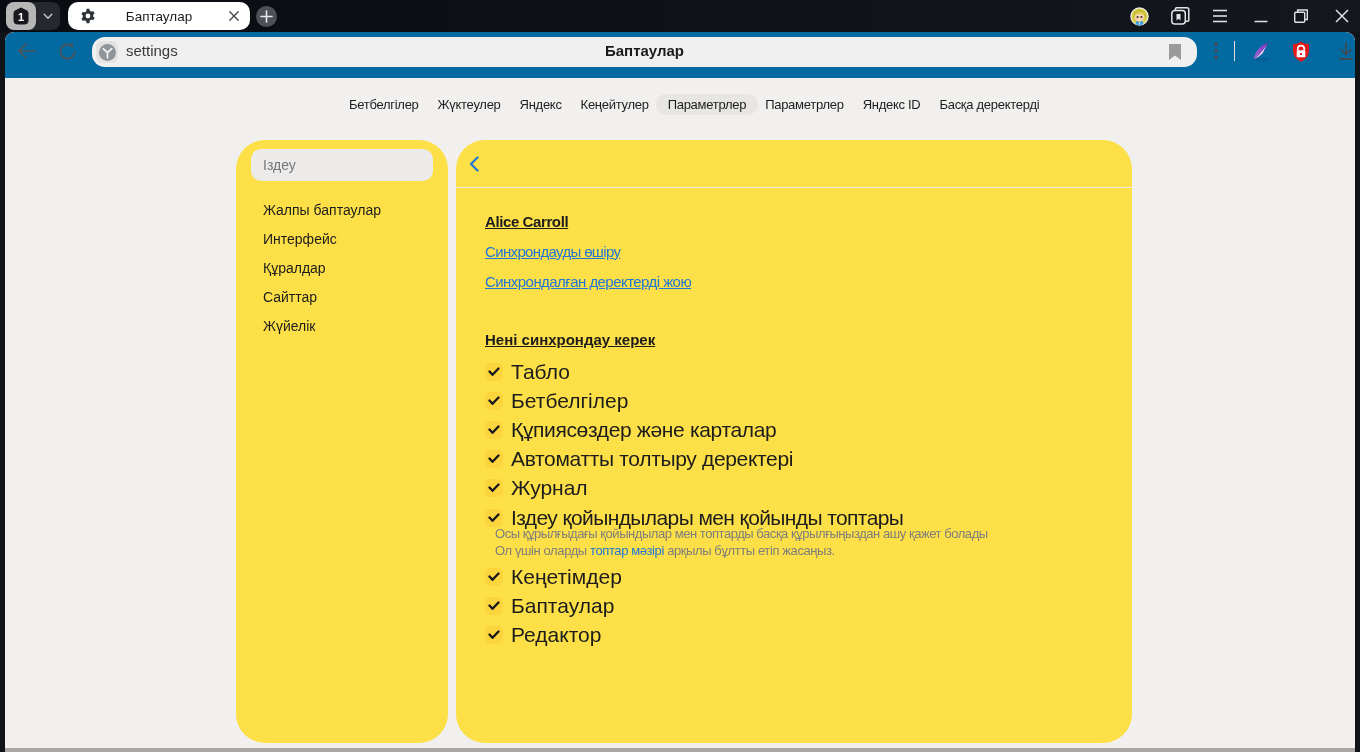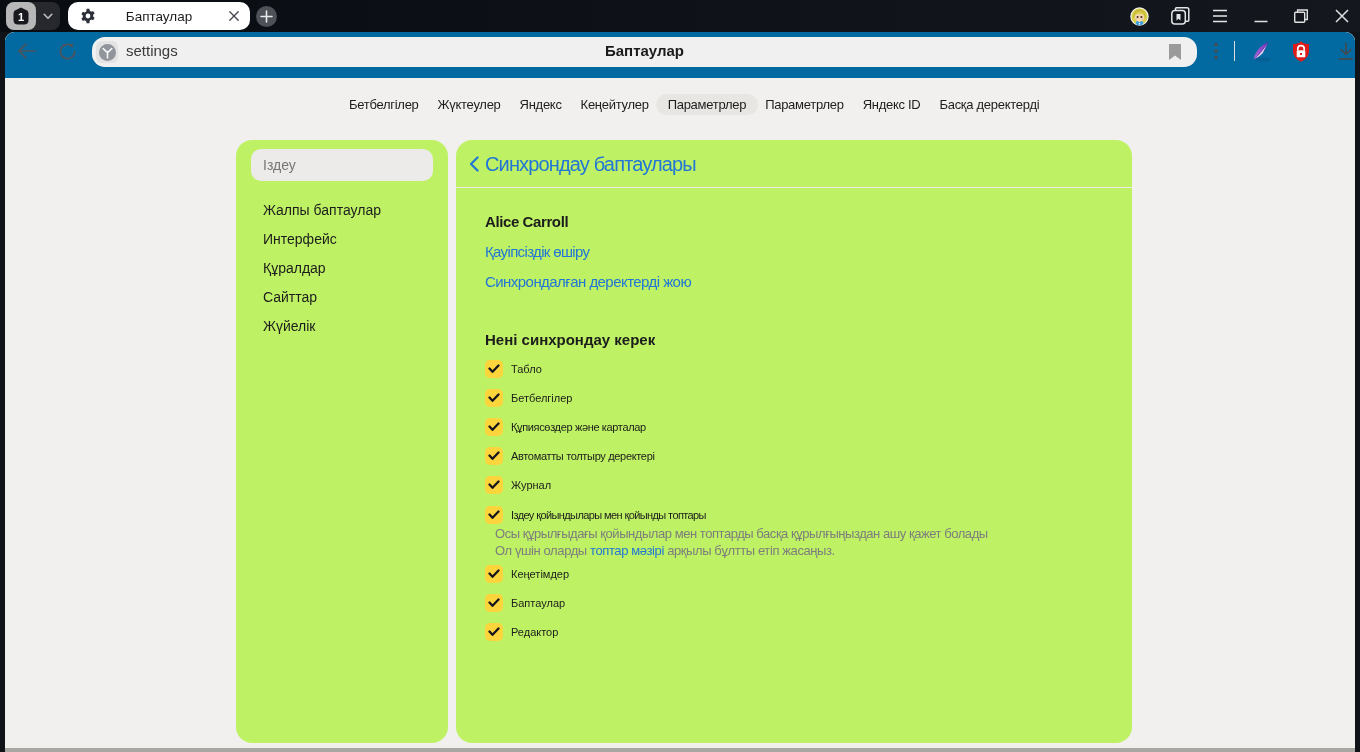--- a/index.html
+++ b/index.html
@@ -37,38 +37,38 @@
   display:flex; align-items:center; justify-content:center; }
 #omni .url { position:absolute; left:34px; top:5px; font-size:15px; color:#3a3a3a; }
 #omni .ptitle { position:absolute; left:0; right:0; top:5px; text-align:center; font-size:15px; font-weight:bold; color:#1b1b1b; }
 
 
 #navrow { position:absolute; left:0; top:0; width:1350px; height:130px; }
 .navitems { position:absolute; left:344px; top:62px; display:flex; align-items:center; gap:19px;
   font-size:13px; color:#1d1d1d; height:21px; letter-spacing:-0.28px; }
 .navitems .pill { background:#e8e6e3; border-radius:11px; padding:3px 12px; margin:12px -12px; }
 
-.panel { position:absolute; background:#bef264; border-radius:16px; }
+.panel { position:absolute; background:#fde047; border-radius:29px; }
 #sidebar { left:231px; top:108px; width:212px; height:603px; }
 #main { left:451px; top:108px; width:676px; height:603px; }
 
 #search { position:absolute; left:15px; top:9px; width:182px; height:32px; background:#ecebe9;
   border-radius:10px; color:#767676; font-size:14px; line-height:32px; padding-left:12px; }
 .sideitem { position:absolute; left:27px; font-size:14px; color:#1c1c1c;text-align:center; }
 
 #main .header { position:absolute; left:0; top:0; width:676px; height:48px; border-bottom:1px solid #eceae8; }
 #main .header .chev { position:absolute; left:13px; top:16px; }
 #main .header .htext { position:absolute; left:29px; top:13px; font-size:20px; color:#2176d6; letter-spacing:-0.85px; }
 .blue { color:#2176d6 !important; }
-.mtext { position:absolute; left:29px; font-size:15px; color:#1c1c1c; }
+.mtext { position:absolute; left:29px; font-size:15px; color:#1c1c1c;text-decoration:underline; }
 .bold { font-weight:bold; }
 .cbrow { position:absolute; left:29px; display:flex; align-items:center; }
 .cb { width:18px; height:18px; border-radius:5px; background:#fcd53c; margin-right:8px;
   display:flex; align-items:center; justify-content:center; }
-.cbrow .lbl { font-size:11px; color:#1c1c1c; }
+.cbrow .lbl { font-size:21px; color:#1c1c1c; }
 .desc { position:absolute; left:39px; font-size:13px; color:#7d7d7d; }
 </style>
 </head>
 <body>
 
 <div id="titlebar">
   <div id="grpbtn">
     <div class="seg1">
       <svg width="16" height="18" viewBox="0 0 16 18">
         <path d="M8 0.5 L13.5 3.2 Q15.5 4.3 15.5 6.5 L15.5 13 Q15.5 17.5 11 17.5 L5 17.5 Q0.5 17.5 0.5 13 L0.5 6.5 Q0.5 4.3 2.5 3.2 Z" fill="#17191e"></path>
@@ -202,24 +202,23 @@
     <div class="sideitem" style="top:120px">Құралдар</div>
     <div class="sideitem" style="top:149px">Сайттар</div>
     <div class="sideitem" style="top:178px">Жүйелік</div>
   </div>
 
   <div class="panel" id="main">
     <div class="header">
       <svg class="chev" width="10" height="16" viewBox="0 0 10 16">
           <path d="M8.5 1.5 L2 8 L8.5 14.5" stroke="#2176d6" stroke-width="2.2" fill="none" stroke-linecap="round" stroke-linejoin="round"></path>
         </svg>
-      <div class="htext">Синхрондау баптаулары</div>
     </div>
     <div class="mtext bold" style="top:73px;letter-spacing:-0.4px">Alice Carroll</div>
-    <div class="mtext blue" style="top:103px;letter-spacing:-0.65px">Қауіпсіздік өшіру</div>
+    <div class="mtext blue" style="top:103px;letter-spacing:-0.65px">Синхрондауды өшіру</div>
     <div class="mtext blue" style="top:132.5px;letter-spacing:-0.55px">Синхрондалған деректерді жою</div>
     <div class="mtext bold" style="top:191px">Нені синхрондау керек</div>
 
     <div class="cbrow" style="top:220px">
         <span class="cb">
           <svg width="12" height="10" viewBox="0 0 12 10">
             <path d="M1.5 4.5 L4.5 7.8 L10.5 1.5" stroke="#17161c" stroke-width="2.3" fill="none" stroke-linecap="round" stroke-linejoin="round"></path>
           </svg>
         </span>
         <span class="lbl">Табло</span>

